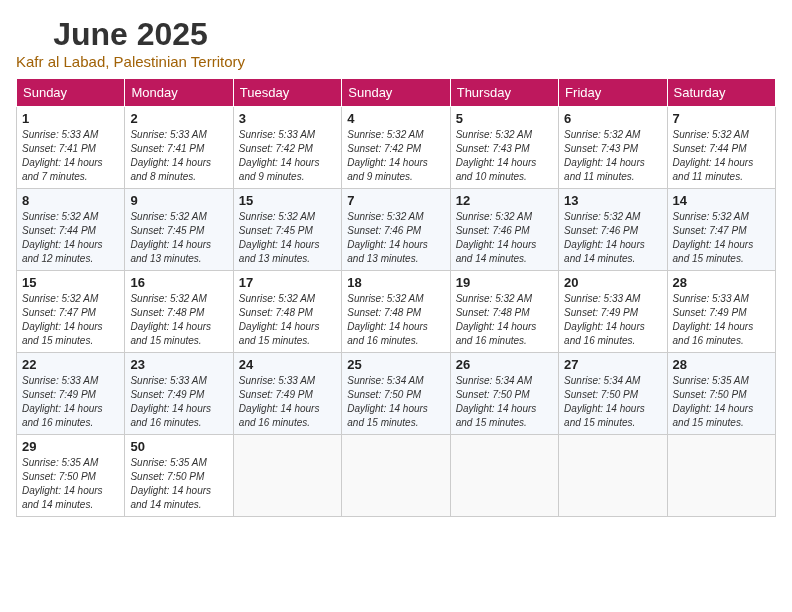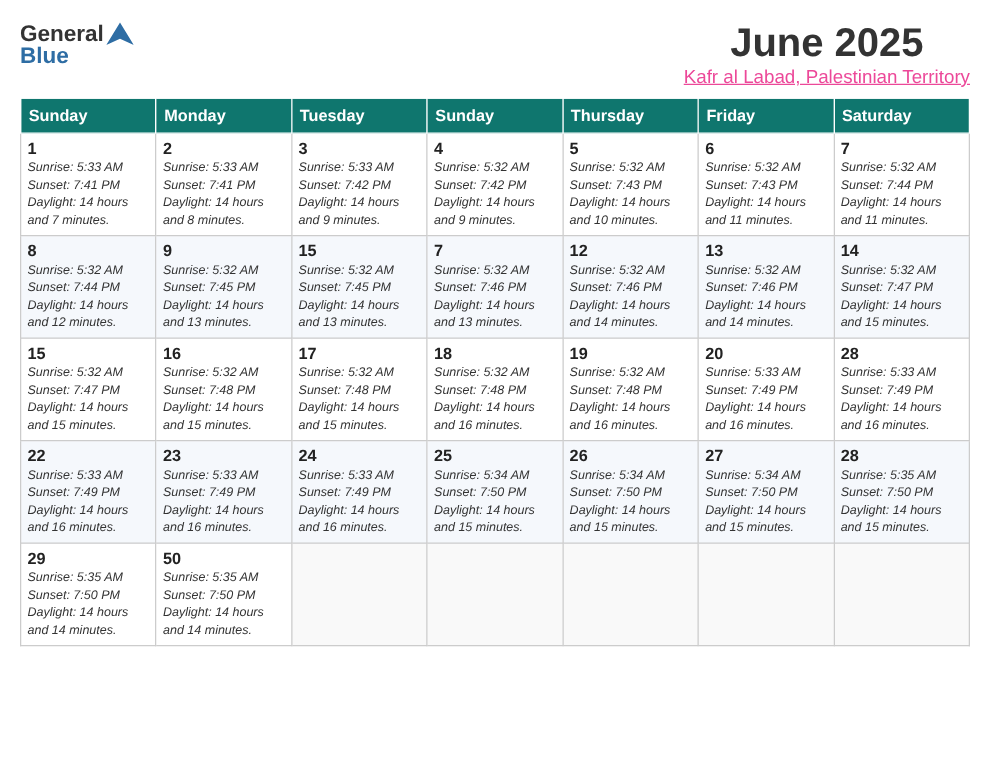--- a/index.html
+++ b/index.html
@@ -29,35 +29,34 @@
     .title-area {
       text-align: center;
     }
     .month-title {
       font-size: 32px;
       font-weight: bold;
       color: #333;
     }
     .location-title {
       font-size: 15px;
-      color: #ec4899;
-      text-decoration: underline;
+      color: #a16207;
     }
     .calendar {
       width: 100%;
       border-collapse: collapse;
       font-size: 11px;
     }
     .calendar th {
-      background-color: #0f766e;
+      background-color: #be185d;
       color: white;
       text-align: left;
       padding: 6px 6px;
       font-size: 13px;
-      font-weight: bold;
+      font-weight: normal;
       border: 1px solid #fff;
     }
     .calendar td {
       border: 1px solid #ccc;
       vertical-align: top;
       padding: 4px 5px;
       width: calc(100% / 7);
       min-height: 80px;
       background: #fff;
     }
@@ -78,29 +77,20 @@
       font-style: italic;
     }
     .empty-cell {
       background: #f9f9f9 !important;
     }
   </style>
 </head>
 <body>
 
 <div class="header-area">
-  <div class="logo">
-    <div class="logo-row">
-      <span style="font-size:18px;font-weight:bold;color:#333;">General</span>
-      <svg width="22" height="22" viewBox="0 0 22 22">
-        <polygon points="11,2 22,20 11,15 0,20" fill="#2e6da4"></polygon>
-      </svg>
-    </div>
-    <span style="font-size:18px;font-weight:bold;color:#2e6da4;margin-top:-4px;">Blue</span>
-  </div>
   <div class="title-area">
     <div class="month-title">June 2025</div>
     <div class="location-title">Kafr al Labad, Palestinian Territory</div>
   </div>
 </div>
 
 <table class="calendar">
   <thead>
     <tr>
     <th>Sunday</th>

